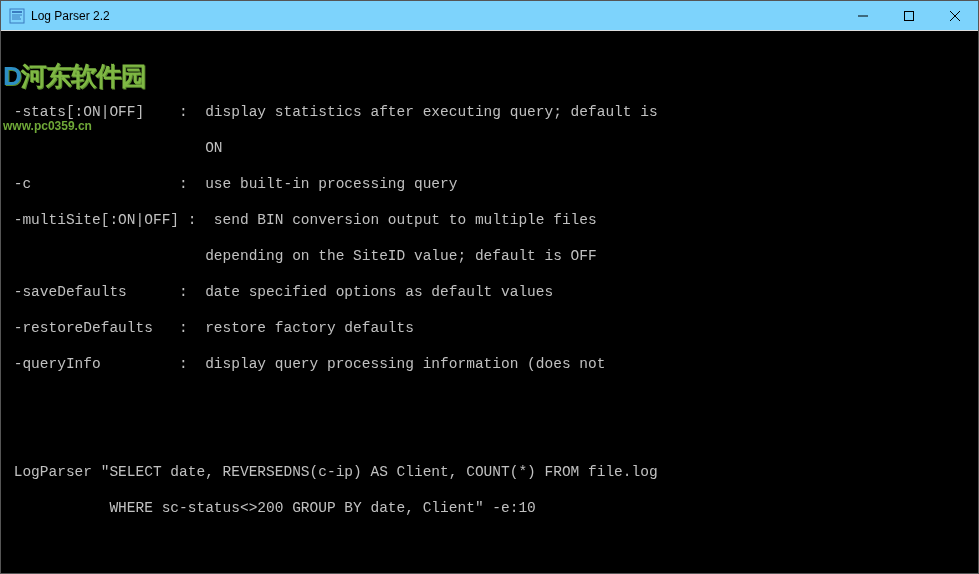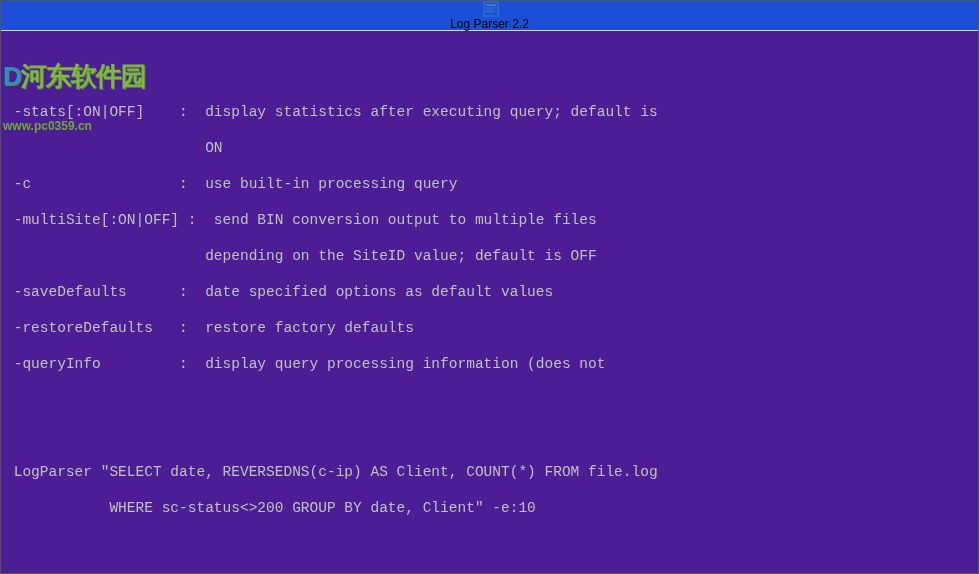--- a/index.html
+++ b/index.html
@@ -10,25 +10,24 @@
     body {
       width: 979px;
       height: 574px;
       background: #ffffff;
       font-family: "SimSun", "NSimSun", monospace;
       overflow: hidden;
       border: 1px solid #555;
     }
     .titlebar {
       height: 30px;
-      background: #1d4ed8;
+      background: #7dd3fc;
       display: flex;
       align-items: center;
       border-bottom: 1px solid #ddd;
-      flex-direction: column;
     }
     .titlebar-icon {
       width: 16px;
       height: 16px;
       margin-left: 8px;
       margin-right: 6px;
       display: flex;
       align-items: center;
       justify-content: center;
     }
@@ -49,21 +48,21 @@
       align-items: center;
       justify-content: center;
       font-family: "Segoe UI Symbol", Arial, sans-serif;
       font-size: 10px;
       color: #000;
       cursor: pointer;
     }
     .terminal {
       width: 100%;
       height: calc(100% - 30px);
-      background: #4c1d95;
+      background: #000000;
       color: #c0c0c0;
       font-family: "SimSun", "NSimSun", "Courier New", monospace;
       font-size: 14.5px;
       line-height: 18px;
       padding: 0;
       white-space: pre;
       overflow: hidden;
       position: relative;
     }
     .terminal-content {

